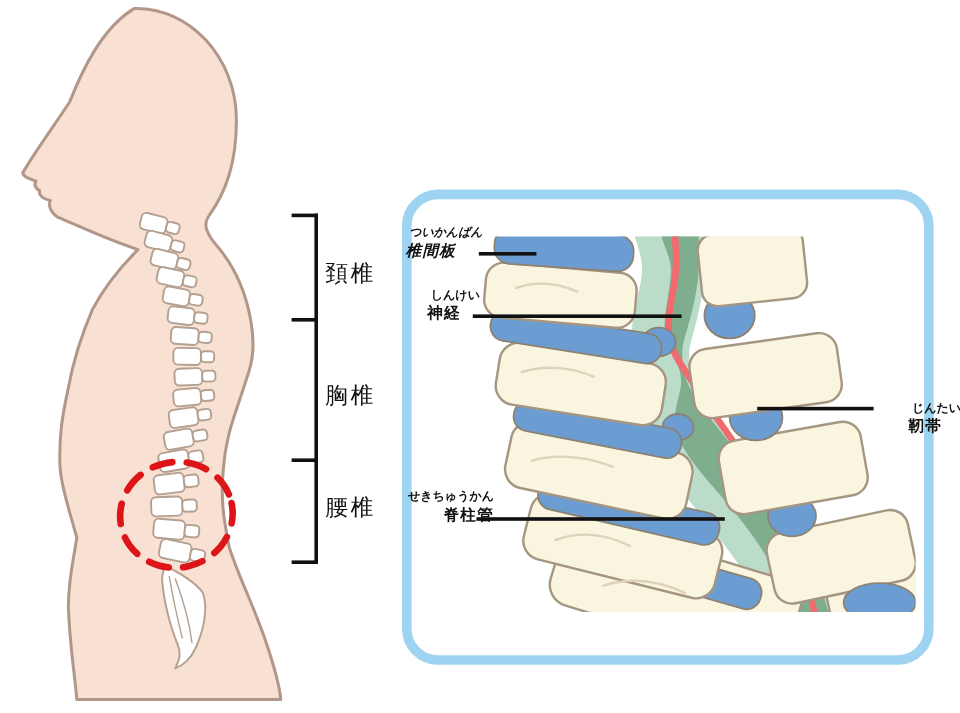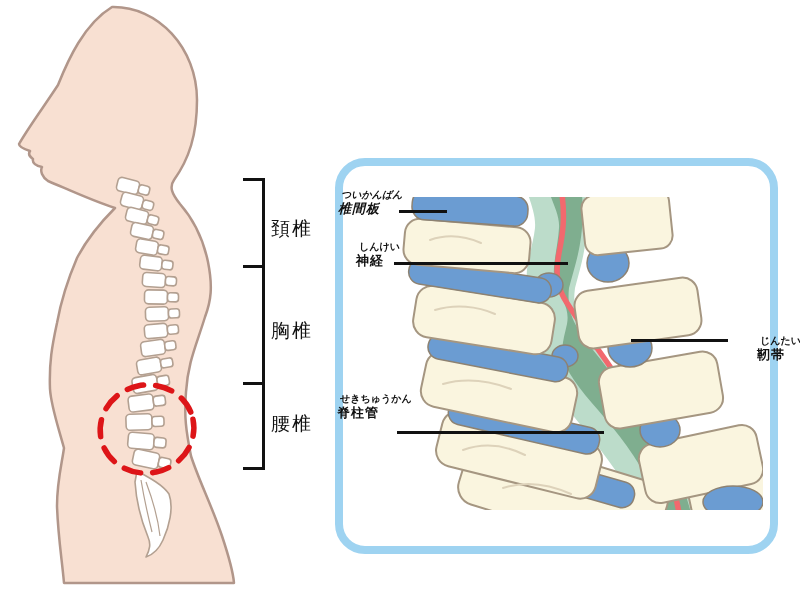--- a/index.html
+++ b/index.html
@@ -20,21 +20,21 @@
   .panel{position:absolute;left:335px;top:158px;width:443px;height:396px;box-sizing:border-box;
          border:8px solid #9ed3f1;border-radius:30px;background:#ffffff;}
   .detail-svg{position:absolute;left:0;top:0;}
   
   .anno{position:absolute;color:#111;white-space:nowrap;line-height:1;}
   .anno .kana{display:block;font-size:10px;font-weight:bold;margin:0 0 2px 3px;}
   .anno .main{display:block;font-size:13px;font-weight:bold;letter-spacing:1px;}
   .anno-disc{left:338px;top:190px;font-style:italic;}
   .anno-nerve{left:356px;top:242px;}
   .anno-lig{left:729px;top:336px;margin-left:28px;}
-  .anno-canal{left:337px;top:394px;}
+  .anno-canal{left:337px;top:410px;text-align:right;}
   .pline{position:absolute;height:3px;background:#111;}
   .pl-disc{left:399px;top:210px;width:48px;}
   .pl-nerve{left:394px;top:262px;width:174px;}
   .pl-lig{left:631px;top:339px;width:97px;}
   .pl-canal{left:397px;top:431px;width:207px;}
 </style>
 </head>
 <body>
 
 <div class="stage">

